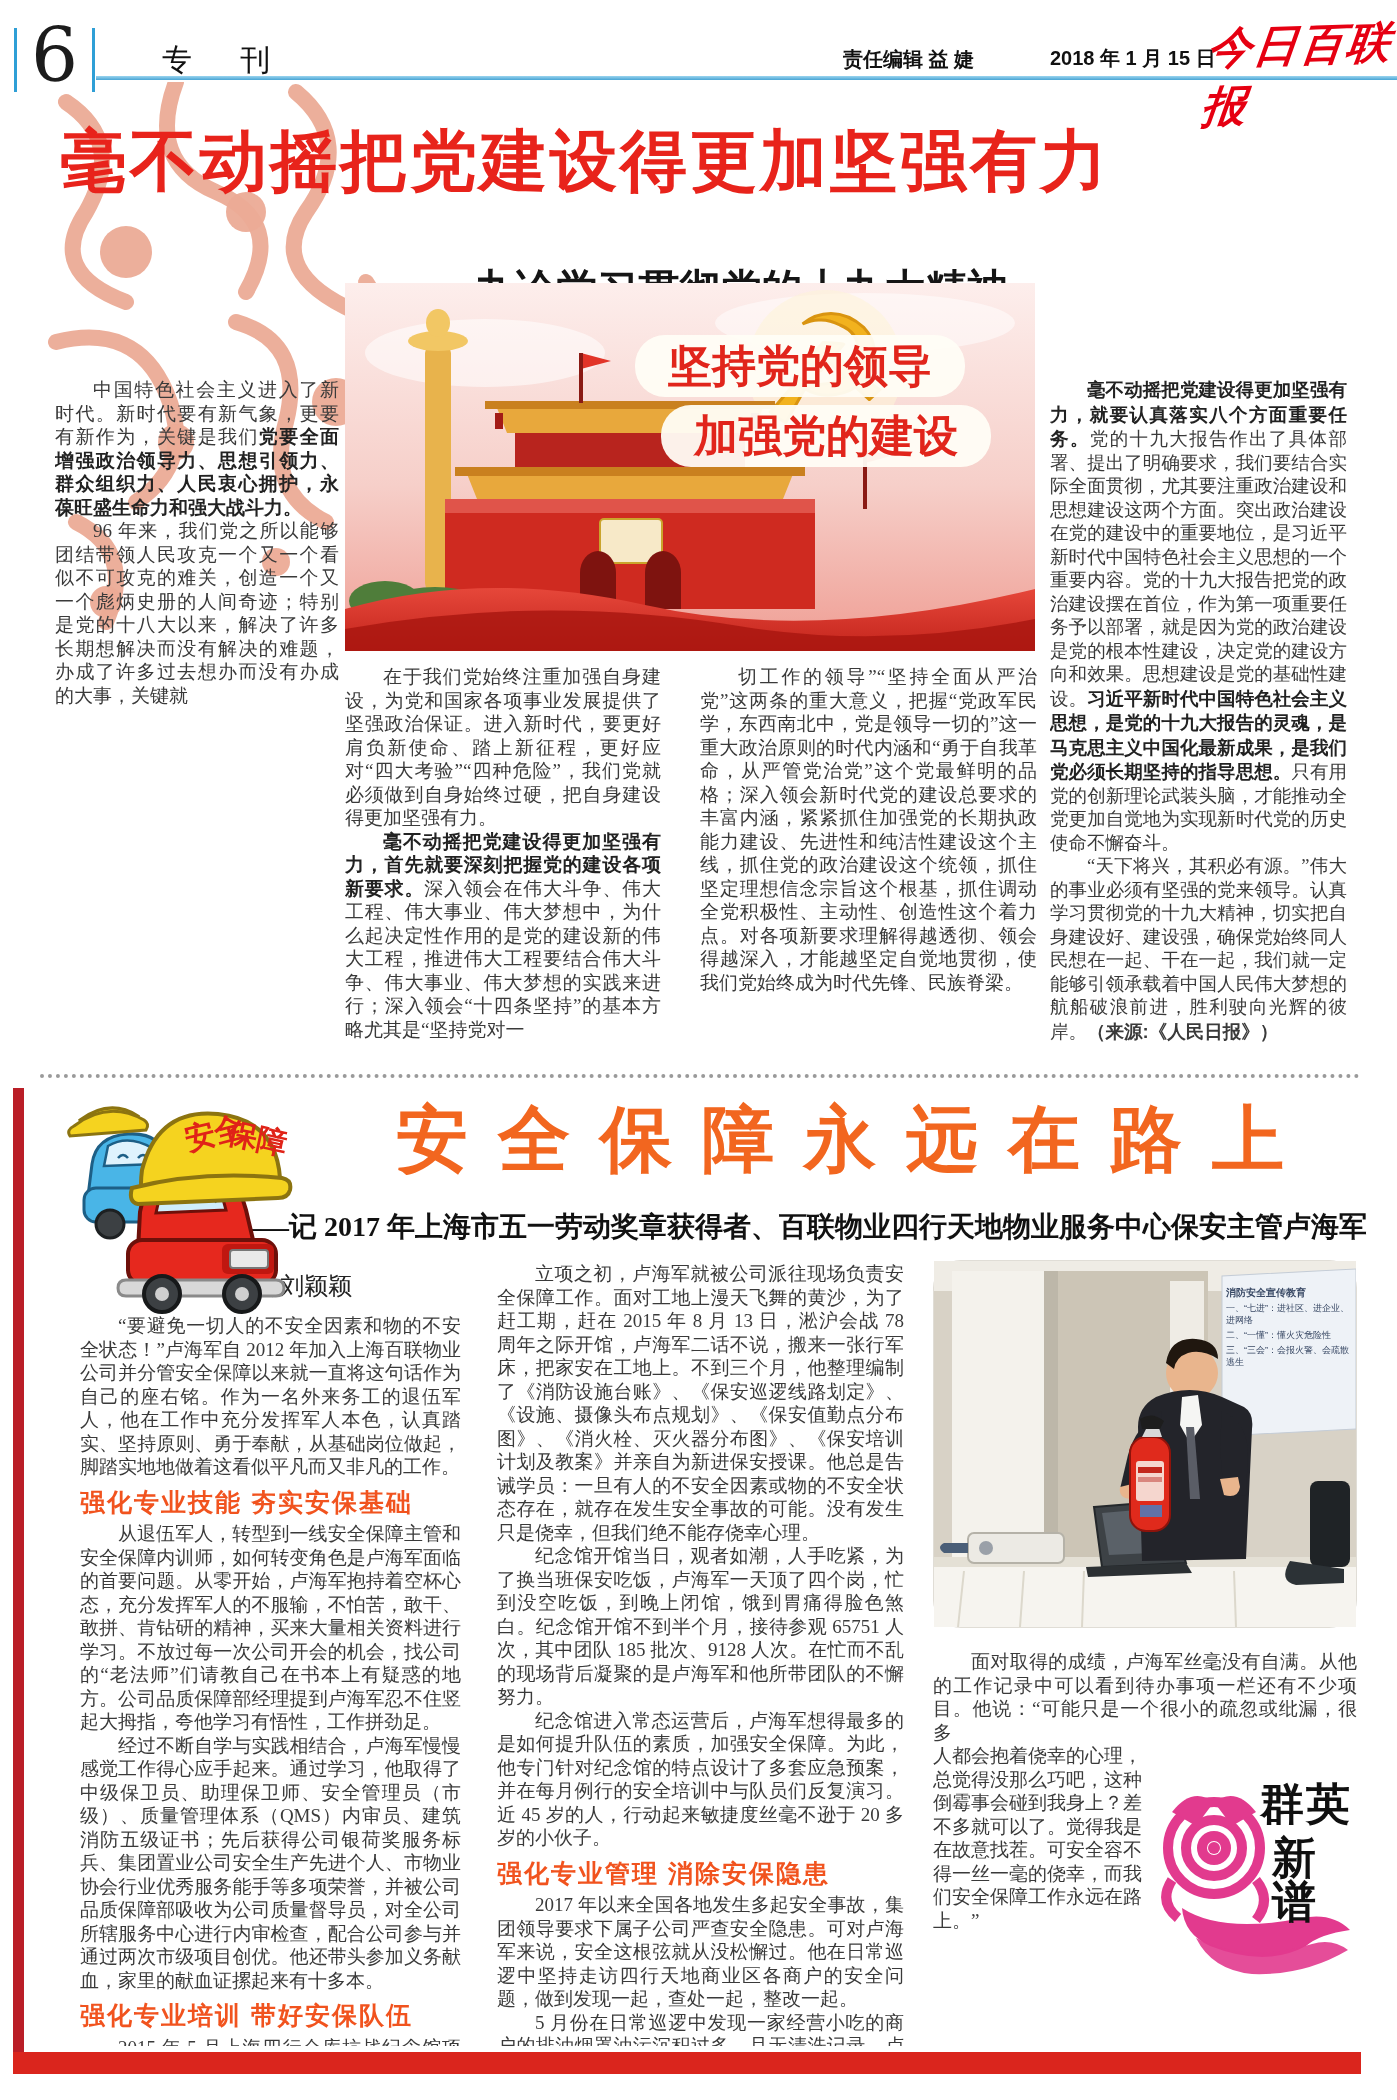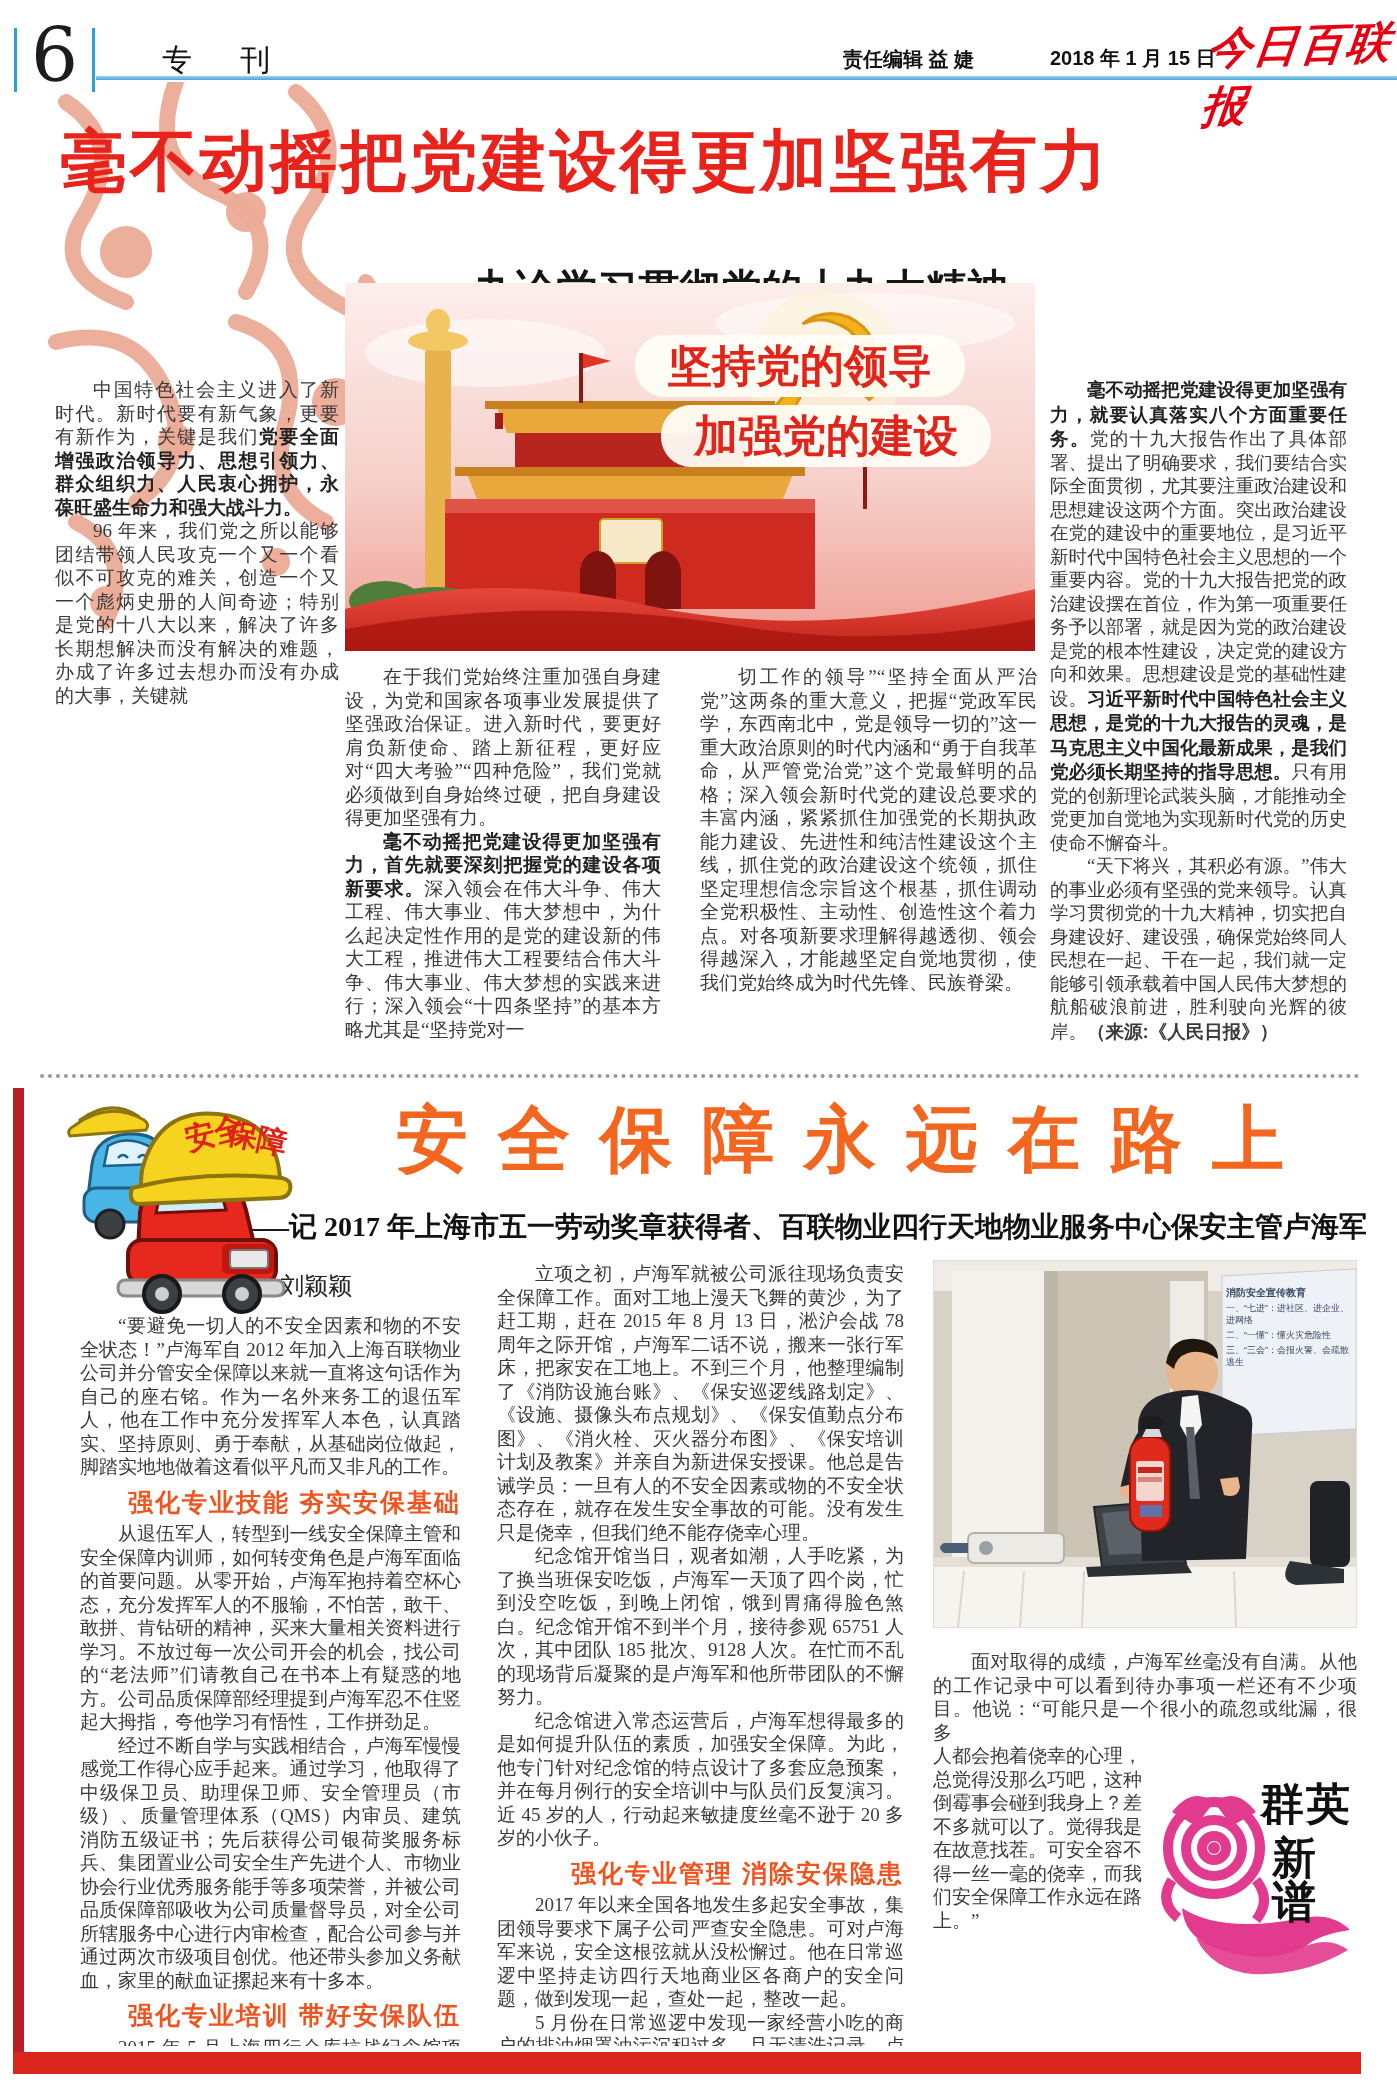--- a/index.html
+++ b/index.html
@@ -28,21 +28,21 @@
   .dotsep{border-top:4px dotted #9a9a9a;height:0;}
   .redbar-left{background:#ba1e27;}
   .redbar-bottom{background:#da251d;}
   
   .a2-headline{width:1040px;text-align:center;font-family:"Liberation Sans",sans-serif;
                font-weight:900;font-size:72px;color:#f2661f;letter-spacing:30px;padding-left:30px;
                box-sizing:border-box;line-height:1.15;}
   .a2-subtitle{width:1140px;text-align:center;font-weight:700;font-size:28px;color:#111;}
   .a2-byline{width:380px;text-align:center;font-size:24px;color:#222;}
   .ohead{font-family:"Liberation Sans",sans-serif;font-weight:800;font-size:25px;color:#f1531e;
-         text-align:right;text-indent:0 !important;margin:12px 0 8px 0 !important;letter-spacing:2px;}
+         text-align:left;text-indent:0 !important;margin:12px 0 8px 0 !important;letter-spacing:2px;}
   .photoframe{border:1px solid #e0ddd6;}
   .screen-text{position:absolute;color:#3a4a66;font-size:9px;line-height:12px;
                font-family:"Liberation Sans",sans-serif;}
   
   .seal{float:right;width:205px;height:235px;margin:4px 0 0 10px;position:relative;}
   .seal-word{position:absolute;font-family:"Liberation Sans",sans-serif;font-weight:900;
              font-size:44px;color:#101010;letter-spacing:2px;line-height:1;}
   .noind{text-indent:0 !important;}
 </style>
 </head>
@@ -228,21 +228,21 @@
 
   <div class="abs bodycol" style="left:497px;top:1262px;width:407px;height:784px;">
     <p>立项之初，卢海军就被公司派往现场负责安全保障工作。面对工地上漫天飞舞的黄沙，为了赶工期，赶在 2015 年 8 月 13 日，淞沪会战 78 周年之际开馆，卢海军二话不说，搬来一张行军床，把家安在工地上。不到三个月，他整理编制了《消防设施台账》、《保安巡逻线路划定》、《设施、摄像头布点规划》、《保安值勤点分布图》、《消火栓、灭火器分布图》、《保安培训计划及教案》并亲自为新进保安授课。他总是告诫学员：一旦有人的不安全因素或物的不安全状态存在，就存在发生安全事故的可能。没有发生只是侥幸，但我们绝不能存侥幸心理。</p>
     <p>纪念馆开馆当日，观者如潮，人手吃紧，为了换当班保安吃饭，卢海军一天顶了四个岗，忙到没空吃饭，到晚上闭馆，饿到胃痛得脸色煞白。纪念馆开馆不到半个月，接待参观 65751 人次，其中团队 185 批次、9128 人次。在忙而不乱的现场背后凝聚的是卢海军和他所带团队的不懈努力。</p>
     <p>纪念馆进入常态运营后，卢海军想得最多的是如何提升队伍的素质，加强安全保障。为此，他专门针对纪念馆的特点设计了多套应急预案，并在每月例行的安全培训中与队员们反复演习。近 45 岁的人，行动起来敏捷度丝毫不逊于 20 多岁的小伙子。</p>
     <p class="ohead">强化专业管理  消除安保隐患</p>
     <p>2017 年以来全国各地发生多起安全事故，集团领导要求下属子公司严查安全隐患。可对卢海军来说，安全这根弦就从没松懈过。他在日常巡逻中坚持走访四行天地商业区各商户的安全问题，做到发现一起，查处一起，整改一起。</p>
     <p>5 月份在日常巡逻中发现一家经营小吃的商户的排油烟罩油污沉积过多，且无清洗记录，卢海</p>
   </div>
 
-  <div class="abs photoframe" style="left:933px;top:1260px;width:422px;height:366px;">
+  <div class="abs photoframe" style="left:933px;top:1260px;width:422px;height:366px;border-radius:28px;">
     <svg class="newsimg" width="422" height="366" viewBox="0 0 422 366">
       <rect width="422" height="366" fill="#d8d2c6"></rect>
       <rect x="0" y="0" width="422" height="30" fill="#efece5"></rect>
 
       <rect x="18" y="10" width="92" height="300" fill="#f4f2ec"></rect>
       <rect x="110" y="10" width="14" height="300" fill="#bdb7a9"></rect>
       <rect x="124" y="10" width="150" height="300" fill="#ccc5b6"></rect>
       <rect x="236" y="20" width="34" height="290" fill="#efece5"></rect>
 
       <g>

